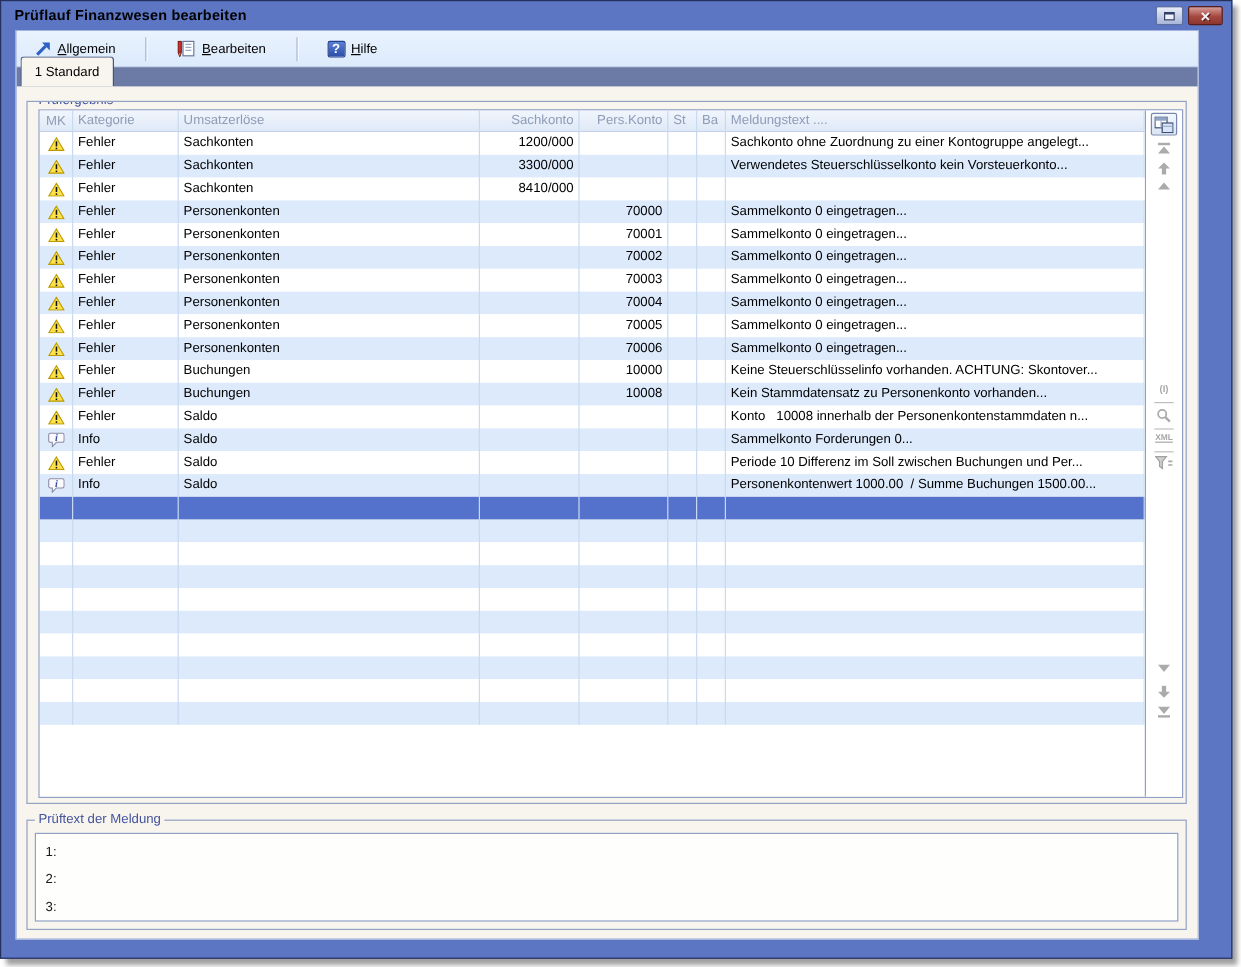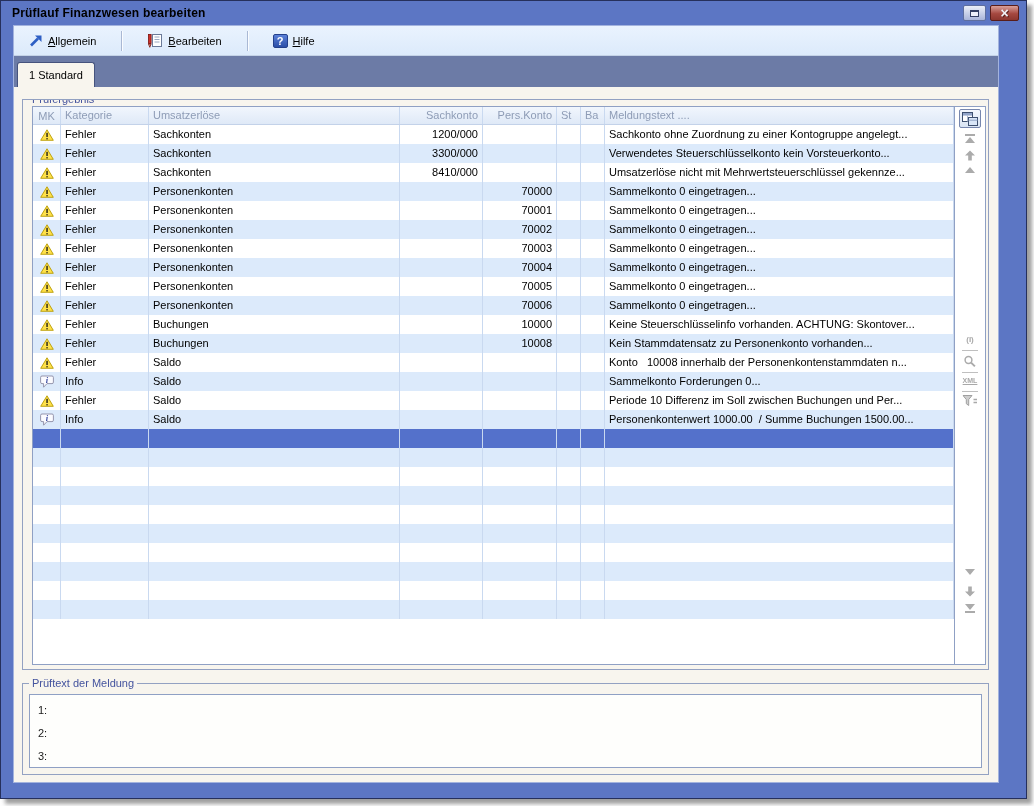--- a/index.html
+++ b/index.html
@@ -26,21 +26,21 @@
   
   .toolbar { height: 30px; background: linear-gradient(#EAF3FE,#DCEAFB); border-bottom: 1px solid #C4D2E6;
     display: flex; align-items: center; padding-left: 9px; flex: none; gap: 12px; }
   .tbtn { display: flex; align-items: center; gap: 5px; font-size: 11px; color: #000; padding: 3px 6px; cursor: default; }
   .tbtn u { text-decoration: underline; }
   .tsep { width: 1px; height: 20px; background: #A9B8D4; box-shadow: 1px 0 0 #FAFCFF; margin: 0 7px; }
   .ic-help { width: 15px; height: 14px; background: linear-gradient(#5B80D8,#2C4FA8); border: 1px solid #24408C;
     border-radius: 2px; color: #fff; font-weight: bold; font-size: 11px; display: flex; align-items: center; justify-content: center; }
 
   
-  .tabstrip { height: 31px; background: #6C7BA6; flex: none; display: flex; align-items: flex-end; padding-left: 3px; }
+  .tabstrip { height: 16px; background: #6C7BA6; flex: none; display: flex; align-items: flex-end; padding-left: 3px; }
   .tab { height: 25px; background: #F8F5EE; border: 1px solid #46537D; border-bottom: none;
     border-radius: 3px 3px 0 0; padding: 0 11px; display: flex; align-items: center; font-size: 11px; color: #000; }
 
   
   .main { flex: 1; display: flex; flex-direction: column; padding: 12px 9px 7px 8px; gap: 13px; overflow: hidden; }
 
   .groupbox { position: relative; border: 1px solid #93A1C2; }
   .legend { position: absolute; top: -8px; left: 6px; background: #F8F5EE; padding: 0 3px;
     font-size: 11px; color: #44539E; line-height: 14px; }
 
@@ -187,21 +187,20 @@
                         <path d="M7 0.8 L13.3 11.3 L0.7 11.3 Z" fill="#FFE14A" stroke="#B89B00" stroke-width="0.9"></path>
                         <rect x="6.4" y="3.8" width="1.3" height="4.2" fill="#111"></rect>
                         <rect x="6.4" y="9.1" width="1.3" height="1.3" fill="#111"></rect>
                       </svg></span></div>
                   <div class="cell c1">Fehler</div>
                   <div class="cell c2">Sachkonten</div>
                   <div class="cell c3">8410/000</div>
                   <div class="cell c4"></div>
                   <div class="cell c5"></div>
                   <div class="cell c6"></div>
-                  <div class="cell c7">Umsatzerlöse nicht mit Mehrwertsteuerschlüssel gekennze...</div>
                 </div>
                 <div class="trow alt">
                   <div class="cell c0"><span class="mk-warn"><svg width="14" height="12" viewBox="0 0 14 12">
                         <path d="M7 0.8 L13.3 11.3 L0.7 11.3 Z" fill="#FFE14A" stroke="#B89B00" stroke-width="0.9"></path>
                         <rect x="6.4" y="3.8" width="1.3" height="4.2" fill="#111"></rect>
                         <rect x="6.4" y="9.1" width="1.3" height="1.3" fill="#111"></rect>
                       </svg></span></div>
                   <div class="cell c1">Fehler</div>
                   <div class="cell c2">Personenkonten</div>
                   <div class="cell c3"></div>

